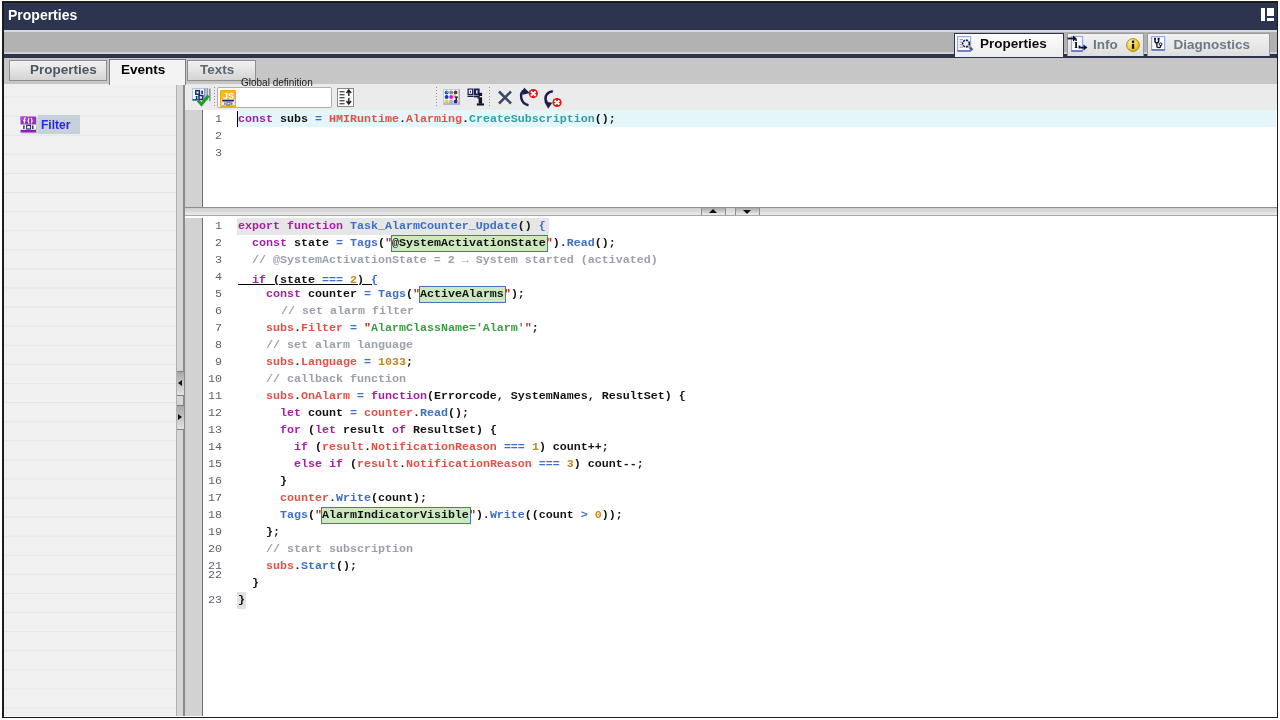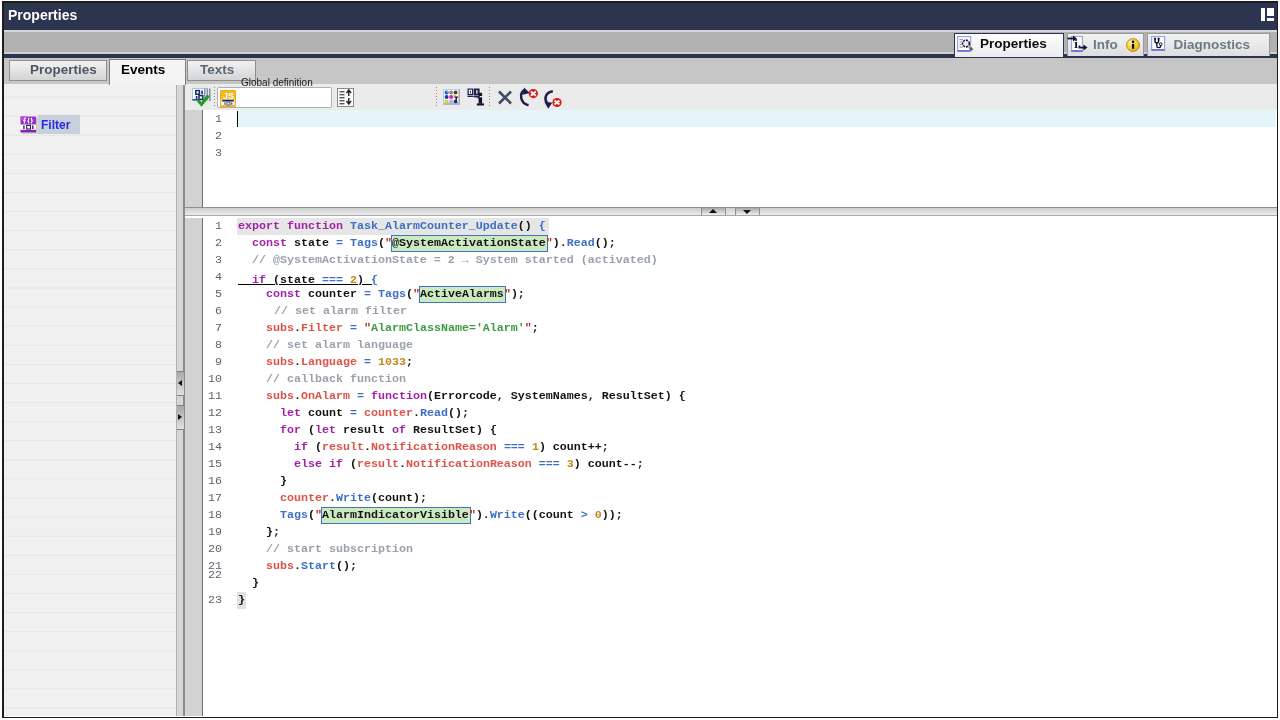--- a/index.html
+++ b/index.html
@@ -210,20 +210,21 @@
     </svg>
   </div>
 
   <div class="abs" style="left:184.5px;top:110px;width:1092px;height:97px;background:#fff;"></div>
   <div class="abs" style="left:184.5px;top:110px;width:17.5px;height:97px;background:#d2d2d2;border-right:1.5px solid #6e6e6e;"></div>
   <div class="abs" style="left:238px;top:110px;width:1038px;height:17px;background:#e4f6fa;"></div>
   <div class="abs" style="left:236.5px;top:110.5px;width:1.5px;height:16px;background:#000;"></div>
   <div class="num" style="top:110.5px;">1</div>
   <div class="num" style="top:127.5px;">2</div>
   <div class="num" style="top:144.5px;">3</div>
+  <pre class="abs" style="left:238px;top:110.5px;"><span class="k">const</span><span class="d"> subs </span><span class="b">=</span><span class="d"> </span><span class="r">HMIRuntime</span><span class="d">.</span><span class="r">Alarming</span><span class="d">.</span><span class="t">CreateSubscription</span><span class="d">();</span></pre>
 
   <div class="abs" style="left:184.5px;top:207px;width:1092px;height:1px;background:#8e8e8e;"></div>
   <div class="abs" style="left:184.5px;top:208px;width:1092px;height:7px;background:linear-gradient(#cdcdcd,#ededed);"></div>
   <div class="abs" style="left:184.5px;top:215px;width:1092px;height:1px;background:#a8a8a8;"></div>
   <div class="abs" style="left:184.5px;top:216px;width:1092px;height:1.5px;background:#fff;"></div>
   <div class="abs" style="left:701.5px;top:208px;width:23px;height:7px;background:linear-gradient(#a9a9a9,#f0f0f0);"></div>
   <div class="abs" style="left:735.5px;top:208px;width:23px;height:7px;background:linear-gradient(#a9a9a9,#f0f0f0);"></div>
   <div class="abs" style="left:700.5px;top:208px;width:1px;height:7px;background:#8e8e8e;"></div>
   <div class="abs" style="left:724.5px;top:208px;width:1px;height:7px;background:#8e8e8e;"></div>
   <div class="abs" style="left:734.5px;top:208px;width:1px;height:7px;background:#8e8e8e;"></div>
@@ -261,21 +262,21 @@
   <div id="ed2-lines">
     <div class="tagbox" style="left:390.5px;top:234.5px;width:155px;"></div>
     <div class="tagbox" style="left:418.5px;top:285.5px;width:85px;"></div>
     <div class="tagbox" style="left:320.5px;top:506.5px;width:148px;"></div>
     <div class="abs" style="left:237px;top:217.5px;width:312px;height:17px;background:#e6e6e6;"></div>
     <pre class="abs" style="left:238px;top:217.5px;text-align:right;"><span class="k">export</span><span class="d"> </span><span class="k">function</span><span class="d"> </span><span class="b">Task_AlarmCounter_Update</span><span class="d">() </span><span class="b">{</span></pre>
     <pre class="abs" style="left:238px;top:234.5px;"><span class="d">  </span><span class="k">const</span><span class="d"> state </span><span class="b">=</span><span class="d"> </span><span class="b">Tags</span><span class="d">(</span><span class="q">"</span><span class="tag d">@SystemActivationState</span><span class="q">"</span><span class="d">).</span><span class="b">Read</span><span class="d">();</span></pre>
     <pre class="abs" style="left:238px;top:251.5px;"><span class="c">  // @SystemActivationState = 2 → System started (activated)</span></pre>
     <pre class="abs" style="left:238px;top:272px;text-decoration:underline;"><span class="d">  </span><span class="k">if</span><span class="d"> (state </span><span class="b">===</span><span class="d"> </span><span class="n">2</span><span class="d">) </span><span class="b">{</span></pre>
     <pre class="abs" style="left:238px;top:285.5px;"><span class="d">    </span><span class="k">const</span><span class="d"> counter </span><span class="b">=</span><span class="d"> </span><span class="b">Tags</span><span class="d">(</span><span class="q">"</span><span class="tag d">ActiveAlarms</span><span class="q">"</span><span class="d">);</span></pre>
-    <pre class="abs" style="left:246px;top:302.5px;"><span class="c">    // set alarm filter</span></pre>
+    <pre class="abs" style="left:253px;top:302.5px;"><span class="c">    // set alarm filter</span></pre>
     <pre class="abs" style="left:238px;top:319.5px;"><span class="d">    </span><span class="r">subs</span><span class="d">.</span><span class="r">Filter</span><span class="d"> </span><span class="b">=</span><span class="d"> </span><span class="q">"</span><span class="g">AlarmClassName='Alarm'</span><span class="q">"</span><span class="d">;</span></pre>
     <pre class="abs" style="left:238px;top:336.5px;"><span class="c">    // set alarm language</span></pre>
     <pre class="abs" style="left:238px;top:353.5px;"><span class="d">    </span><span class="r">subs</span><span class="d">.</span><span class="r">Language</span><span class="d"> </span><span class="b">=</span><span class="d"> </span><span class="n">1033</span><span class="d">;</span></pre>
     <pre class="abs" style="left:238px;top:370.5px;"><span class="c">    // callback function</span></pre>
     <pre class="abs" style="left:238px;top:387.5px;"><span class="d">    </span><span class="r">subs</span><span class="d">.</span><span class="r">OnAlarm</span><span class="d"> </span><span class="b">=</span><span class="d"> </span><span class="k">function</span><span class="d">(Errorcode, SystemNames, ResultSet) {</span></pre>
     <pre class="abs" style="left:238px;top:404.5px;"><span class="d">      </span><span class="k">let</span><span class="d"> count </span><span class="b">=</span><span class="d"> </span><span class="r">counter</span><span class="d">.</span><span class="b">Read</span><span class="d">();</span></pre>
     <pre class="abs" style="left:238px;top:421.5px;"><span class="d">      </span><span class="k">for</span><span class="d"> (</span><span class="k">let</span><span class="d"> result </span><span class="k">of</span><span class="d"> ResultSet) {</span></pre>
     <pre class="abs" style="left:238px;top:438.5px;"><span class="d">        </span><span class="k">if</span><span class="d"> (</span><span class="r">result</span><span class="d">.</span><span class="r">NotificationReason</span><span class="d"> </span><span class="b">===</span><span class="d"> </span><span class="n">1</span><span class="d">) count++;</span></pre>
     <pre class="abs" style="left:238px;top:455.5px;"><span class="d">        </span><span class="k">else</span><span class="d"> </span><span class="k">if</span><span class="d"> (</span><span class="r">result</span><span class="d">.</span><span class="r">NotificationReason</span><span class="d"> </span><span class="b">===</span><span class="d"> </span><span class="n">3</span><span class="d">) count--;</span></pre>
     <pre class="abs" style="left:238px;top:472.5px;"><span class="d">      }</span></pre>

